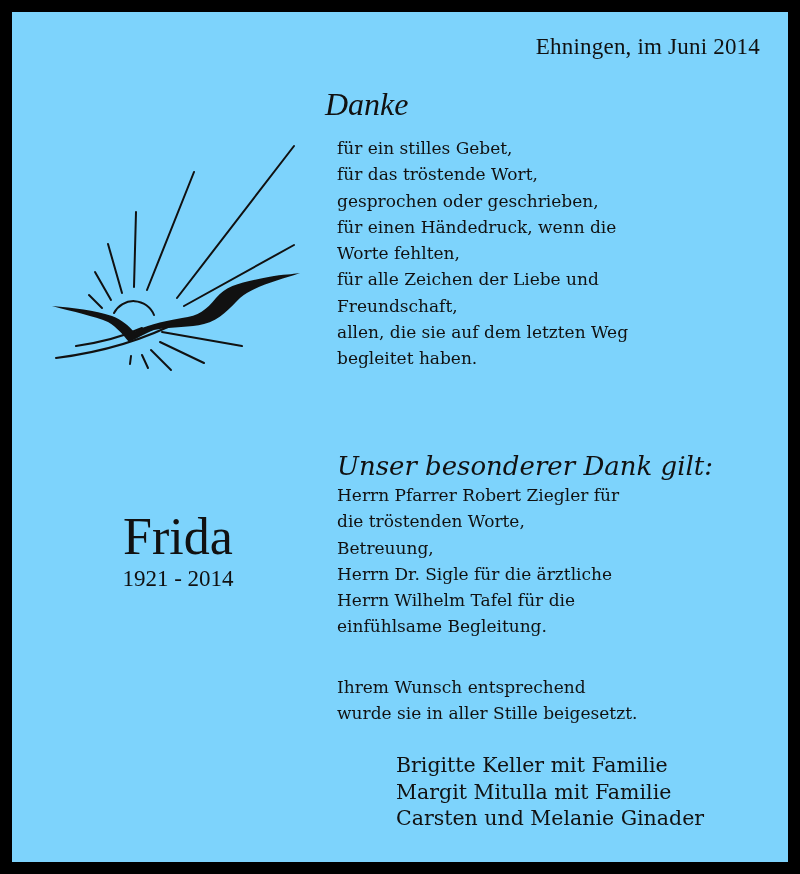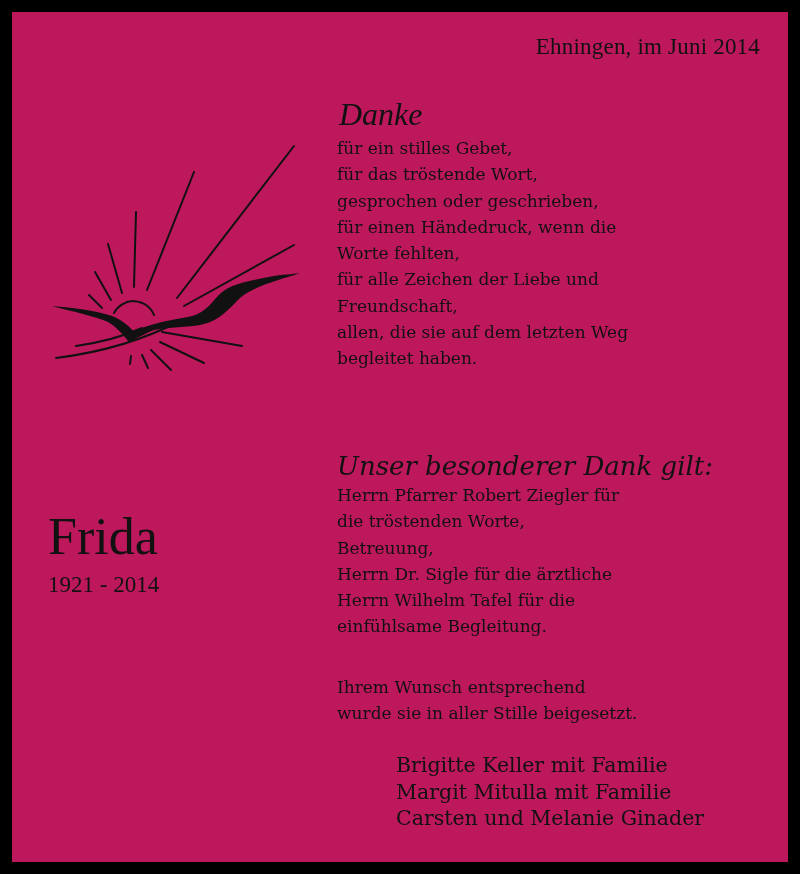--- a/index.html
+++ b/index.html
@@ -8,36 +8,35 @@
       background: #000;
       position: relative;
       overflow: hidden;
       font-family: "DejaVu Serif", "Liberation Serif", serif;
       color: #111;
     }
     .card {
       position: absolute;
       left: 12px; top: 12px;
       width: 776px; height: 850px;
-      background: #be185d;
+      background: #7dd3fc;
     }
     .place-date {
       position: absolute;
       right: 28px; top: 22px;
       font-family: "Liberation Serif", serif;
       font-size: 23px;
       letter-spacing: 0.2px;
     }
     .heading {
       position: absolute;
-      left: 327px; top: 74px;
+      left: 313px; top: 74px;
       font-family: "Liberation Serif", serif;
       font-style: italic;
       font-size: 32px;
-      margin-top: 10px;
     }
     .body-text {
       position: absolute;
       left: 325px;
       font-size: 17px;
       line-height: 26.3px;
       white-space: nowrap;
     }
     .block-1 { top: 123px; }
     .block-2-title {
@@ -56,32 +55,32 @@
     .line { display: block; }
     .illustration {
       position: absolute;
       left: 22px; top: 118px;
       width: 280px; height: 250px;
     }
     .name-block {
       position: absolute;
       left: 36px; top: 498px;
       width: 260px;
-      text-align: left;
+      text-align: center;
     }
     .name {
       font-family: "Liberation Serif", serif;
       font-size: 52px;
       line-height: 54px;
       display: block;
     }
     .years {
       font-family: "Liberation Serif", serif;
       font-size: 23px;
-      margin-top: 8px;
+      margin-top: 2px;
       display: block;
     }
   </style>
 </head>
 <body>
 
 <div class="card">
 
   <div class="place-date">Ehningen, im Juni 2014</div>
 

